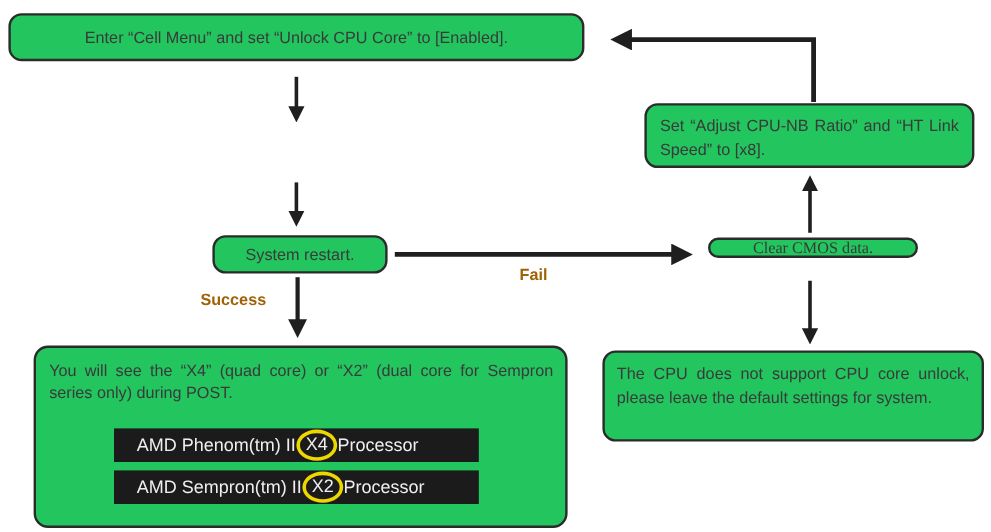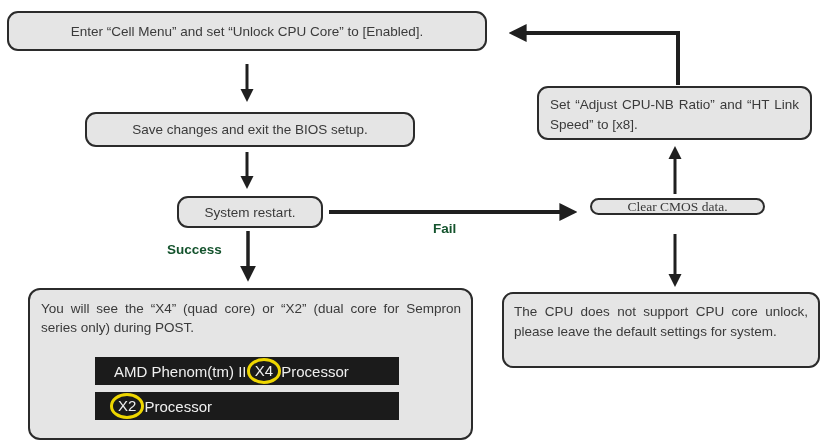--- a/index.html
+++ b/index.html
@@ -6,21 +6,21 @@
     --line:#1f1f1f; --box-border:#2b2b2b; --text:#3a3a3a;
     --screen-bg:#1b1b1b; --screen-text:#efefef; --highlight-ellipse:#eed600;
   }
   html,body{margin:0;padding:0;background:#ffffff;}
   .canvas{
     position:relative;width:826px;height:443px;background:#ffffff;
     font-family:"Liberation Sans",sans-serif;color:var(--text);overflow:hidden;
   }
   .node{
     position:absolute;border:2px solid var(--box-border);border-radius:11px;
-    box-sizing:border-box;background:#e5e5e5;font-size:13.5px;
+    box-sizing:border-box;background:#22c55e;font-size:13.5px;
   }
   .node.center{display:flex;align-items:center;justify-content:center;text-align:center;}
   .node.justify{text-align:justify;}
   #n-enter{left:7px;top:11px;width:480px;height:40px;}
   #n-save{left:85px;top:112px;width:330px;height:35px;}
   #n-restart{left:177px;top:196px;width:146px;height:32px;}
   #n-post{left:28px;top:288px;width:445px;height:152px;border-radius:12px;}
   #n-post .desc{padding:9px 10px 0 11px;line-height:19px;text-align:justify;}
   #n-setratio{left:537px;top:86px;width:275px;height:54px;padding:7px 11px;line-height:20px;}
   #n-clearcmos{left:590px;top:198px;width:175px;height:17px;font-family:Liberation Serif, serif;}
@@ -30,21 +30,21 @@
     background:var(--screen-bg);color:var(--screen-text);
     font-size:15px;display:flex;align-items:center;padding-left:19px;
     box-sizing:border-box;white-space:pre;overflow:visible;
   }
   #screen1{top:67px;align-items:center;}
   #screen2{top:102px;}
   .hl{
     display:inline-block;border:3px solid var(--highlight-ellipse);
     border-radius:50%;padding:1px 5px 2px;margin:12px -4px;line-height:17px;
   }
-  .edge-label{position:absolute;font-weight:bold;font-size:13.5px;color:#14532d;}
+  .edge-label{position:absolute;font-weight:bold;font-size:13.5px;color:#a16207;}
   #lbl-success{left:167px;top:242px;}
   #lbl-fail{left:433px;top:221px;}
   #flow-arrows{position:absolute;left:0;top:0;pointer-events:none;}
   .flow{stroke:var(--line);fill:none;}
 </style>
 </head>
 <body>
 
 <div class="canvas">
 
@@ -60,32 +60,29 @@
     <path class="flow" stroke-width="4" marker-end="url(#ah)" d="M329,212 L572,212"></path>
     <path class="flow" stroke-width="3" marker-end="url(#ah)" d="M675,194 L675,150"></path>
     <path class="flow" stroke-width="3" marker-end="url(#ah)" d="M675,234 L675,283"></path>
     <path class="flow" stroke-width="4" marker-end="url(#ah)" d="M678,85 L678,33 L514,33"></path>
   </svg>
 
   <div class="node center" id="n-enter">
     <span>Enter “Cell Menu” and set “Unlock CPU Core” to [Enabled].</span>
   </div>
 
-  <div class="node center" id="n-save">
-    <span>Save changes and exit the BIOS setup.</span>
-  </div>
 
   <div class="node center" id="n-restart">
     <span>System restart.</span>
   </div>
 
   <div class="node" id="n-post">
     <div class="desc">You will see the “X4” (quad core) or “X2” (dual core for Sempron series only) during POST.</div>
     <div class="screen" id="screen1"><span>AMD Phenom(tm) II </span><span class="hl">X4</span><span> Processor</span></div>
-    <div class="screen" id="screen2"><span class="hl">X2</span><span> Processor</span></div>
+    <div class="screen" id="screen2"><span>AMD Sempron(tm) II </span><span class="hl">X2</span><span> Processor</span></div>
   </div>
 
   <div class="node justify" id="n-setratio">
     <span>Set “Adjust CPU-NB Ratio” and “HT Link Speed” to [x8].</span>
   </div>
 
   <div class="node center" id="n-clearcmos">
     <span>Clear CMOS data.</span>
   </div>
 

